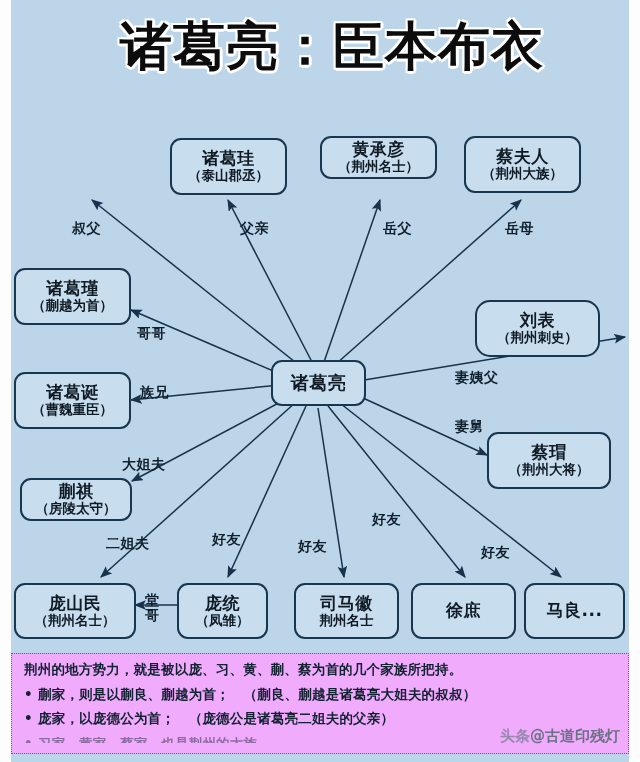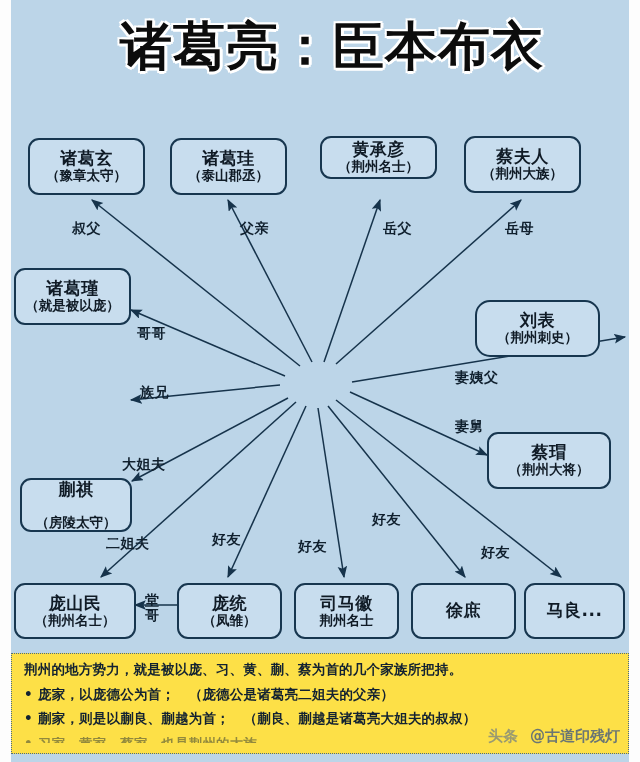--- a/index.html
+++ b/index.html
@@ -76,21 +76,21 @@
     line-height:1.05;
     text-align:center;
   }
 
   #note{
     position:absolute;
     left:11px;right:11px;
     top:653px;
     height:101px;
     box-sizing:border-box;
-    background:#fde047;
+    background:#f0abfc;
     border:1.6px dotted #4a6a84;
     padding:9px 12px 0 12px;
     z-index:20;
     overflow:hidden;
   }
   #note .line{
     font-size:13.5px;
     font-weight:bold;
     color:#132231;
     line-height:1.0;
@@ -104,21 +104,21 @@
     position:absolute;left:0;top:0;
   }
   #note .line.clipped{opacity:0.45;height:6px;overflow:hidden;}
 
   #watermark{
     position:absolute;
     right:20px;bottom:16px;
     z-index:30;
     display:flex;
     align-items:center;
-    gap:12px;
+    gap:0;
     color:#5c6b78;
     font-size:15px;
     font-weight:bold;
     opacity:0.9;
     white-space:nowrap;
   }
   #watermark .wm-logo{
     color:#6b7a86;
     font-size:15px;
     font-weight:bold;
@@ -156,57 +156,57 @@
       <line x1="306" y1="406" x2="228" y2="577"></line>
       <line x1="318" y1="408" x2="344" y2="577"></line>
       <line x1="328" y1="406" x2="465" y2="577"></line>
       <line x1="336" y1="400" x2="561" y2="577"></line>
       <line x1="352" y1="382" x2="625" y2="337"></line>
       <line x1="350" y1="392" x2="487" y2="455"></line>
       <line x1="179" y1="605" x2="135" y2="605"></line>
     </g>
   </svg>
 
-  <div class="node" style="left:28px;top:138px;width:117px;height:57px;">
-    <span class="n-name">诸葛玄</span>
-    <span class="n-sub">（豫章太守）</span>
-  </div>
 
   <div class="node" style="left:170px;top:138px;width:117px;height:57px;">
     <span class="n-name">诸葛珪</span>
     <span class="n-sub">（泰山郡丞）</span>
   </div>
 
   <div class="node" style="left:320px;top:136px;width:117px;height:43px;">
     <span class="n-name">黄承彦</span>
     <span class="n-sub">（荆州名士）</span>
   </div>
 
   <div class="node" style="left:464px;top:136px;width:117px;height:57px;">
     <span class="n-name">蔡夫人</span>
     <span class="n-sub">（荆州大族）</span>
   </div>
 
   <div class="node" style="left:14px;top:268px;width:117px;height:57px;">
     <span class="n-name">诸葛瑾</span>
-    <span class="n-sub">（就是被以庞）</span>
-  </div>
-
-
-  <div class="node" style="left:20px;top:478px;width:112px;height:54px;justify-content:space-between;">
+    <span class="n-sub">（蒯越为首）</span>
+  </div>
+
+  <div class="node" style="left:14px;top:372px;width:117px;height:57px;">
+    <span class="n-name">诸葛诞</span>
+    <span class="n-sub">（曹魏重臣）</span>
+  </div>
+
+  <div class="node" style="left:20px;top:478px;width:112px;height:43px;">
     <span class="n-name">蒯祺</span>
     <span class="n-sub">（房陵太守）</span>
   </div>
 
   <div class="node" style="left:14px;top:583px;width:122px;height:56px;">
     <span class="n-name">庞山民</span>
     <span class="n-sub">（荆州名士）</span>
   </div>
 
-  <div class="node" style="left:177px;top:583px;width:105px;height:56px;">
+  <div class="node" style="left:177px;top:583px;width:91px;height:56px;">
     <span class="n-name">庞统</span>
     <span class="n-sub">（凤雏）</span>
   </div>
 
   <div class="node" style="left:294px;top:583px;width:105px;height:56px;">
     <span class="n-name">司马徽</span>
     <span class="n-sub">荆州名士</span>
   </div>
 
   <div class="node" style="left:411px;top:583px;width:105px;height:56px;">
@@ -222,41 +222,44 @@
   <div class="node" style="left:475px;top:300px;width:125px;height:57px;border-radius:15px;">
     <span class="n-name">刘表</span>
     <span class="n-sub">（荆州刺史）</span>
   </div>
 
   <div class="node" style="left:487px;top:432px;width:124px;height:57px;">
     <span class="n-name">蔡瑁</span>
     <span class="n-sub">（荆州大将）</span>
   </div>
 
+  <div class="node center" style="left:271px;top:360px;width:95px;height:46px;">
+    <span class="n-name">诸葛亮</span>
+  </div>
 
   <div class="elabel" style="left:72px;top:220px;">叔父</div>
   <div class="elabel" style="left:240px;top:220px;">父亲</div>
   <div class="elabel" style="left:383px;top:220px;">岳父</div>
   <div class="elabel" style="left:505px;top:220px;">岳母</div>
   <div class="elabel" style="left:137px;top:325px;">哥哥</div>
   <div class="elabel" style="left:140px;top:384px;">族兄</div>
   <div class="elabel" style="left:122px;top:456px;">大姐夫</div>
   <div class="elabel" style="left:106px;top:535px;">二姐夫</div>
   <div class="elabel vert" style="left:145px;top:593px;">堂哥</div>
   <div class="elabel" style="left:212px;top:531px;">好友</div>
   <div class="elabel" style="left:298px;top:538px;">好友</div>
   <div class="elabel" style="left:372px;top:511px;">好友</div>
   <div class="elabel" style="left:481px;top:544px;">好友</div>
   <div class="elabel" style="left:455px;top:369px;">妻姨父</div>
   <div class="elabel" style="left:455px;top:418px;">妻舅</div>
 
   <div id="note">
     <div class="line">荆州的地方势力，就是被以庞、习、黄、蒯、蔡为首的几个家族所把持。</div>
+    <div class="line bullet">蒯家，则是以蒯良、蒯越为首；　（蒯良、蒯越是诸葛亮大姐夫的叔叔）</div>
     <div class="line bullet">庞家，以庞德公为首；　（庞德公是诸葛亮二姐夫的父亲）</div>
-    <div class="line bullet">蒯家，则是以蒯良、蒯越为首；　（蒯良、蒯越是诸葛亮大姐夫的叔叔）</div>
     <div class="line bullet clipped">习家、黄家、蔡家，也是荆州的大族……</div>
   </div>
 
   <div id="watermark">
     <span class="wm-logo">头条</span>
     <span>@古道印残灯</span>
   </div>
 
 </div>
 

